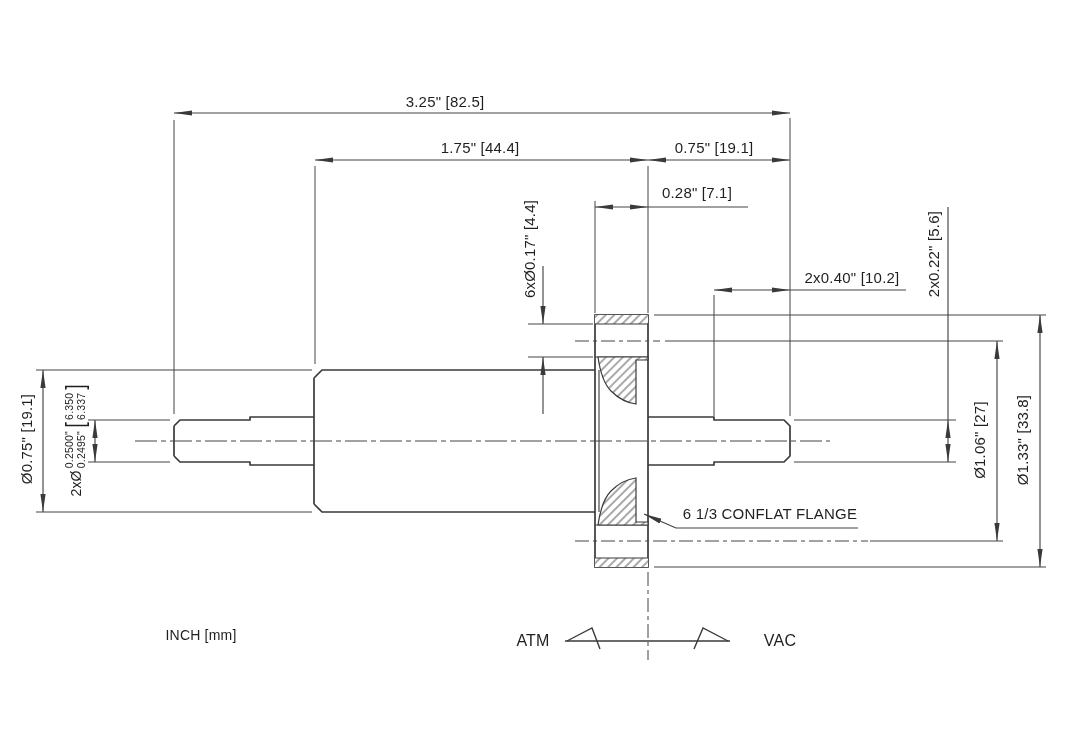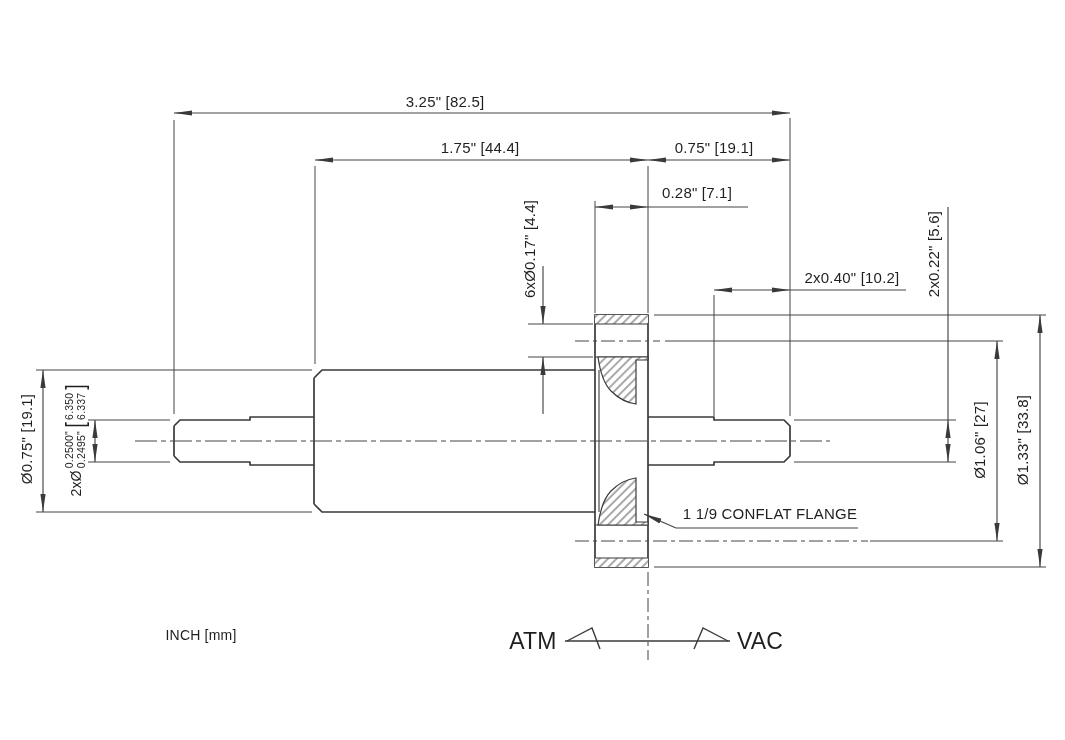--- a/index.html
+++ b/index.html
@@ -6,21 +6,21 @@
   #canvas{
     position:relative;width:1065px;height:740px;background:#ffffff;overflow:hidden;
     font-family:"Liberation Sans", sans-serif;
   }
   #linework{position:absolute;left:0;top:0;}
   .t{
     position:absolute;white-space:nowrap;color:#1f1f1f;font-size:15px;
     transform:translate(-50%,-50%);letter-spacing:.2px;
   }
   .t.v{transform:translate(-50%,-50%) rotate(-90deg);}
-  .t.big{font-size:23px;}
+  .t.big{font-size:16px;}
   .t.units{font-size:14px;}
   .journal{display:flex;align-items:center;gap:2px;}
   .jp{font-size:14px;}
   .jstack{display:inline-flex;flex-direction:column;font-size:10.5px;line-height:1.1;text-align:left;}
   .jbr{font-size:25px;line-height:.85;transform:scaleX(.8);font-weight:400;}
 </style>
 </head>
 <body>
 
 <div id="canvas">
@@ -127,18 +127,18 @@
       <span>0.2495"</span>
     </span>
     <span class="jbr">[</span>
     <span class="jstack">
       <span>6.350</span>
       <span>6.337</span>
     </span>
     <span class="jbr">]</span>
   </div>
 
-  <div class="t" style="left:770px;top:513px">1 1/9 CONFLAT FLANGE</div>
+  <div class="t" style="left:770px;top:513px">6 1/3 CONFLAT FLANGE</div>
   <div class="t units" style="left:201px;top:635px">INCH [mm]</div>
   <div class="t big" style="left:533px;top:641px">ATM</div>
-  <div class="t big" style="left:760px;top:641px">VAC</div>
+  <div class="t big" style="left:780px;top:641px">VAC</div>
 
 </div>
 
 </body></html>

